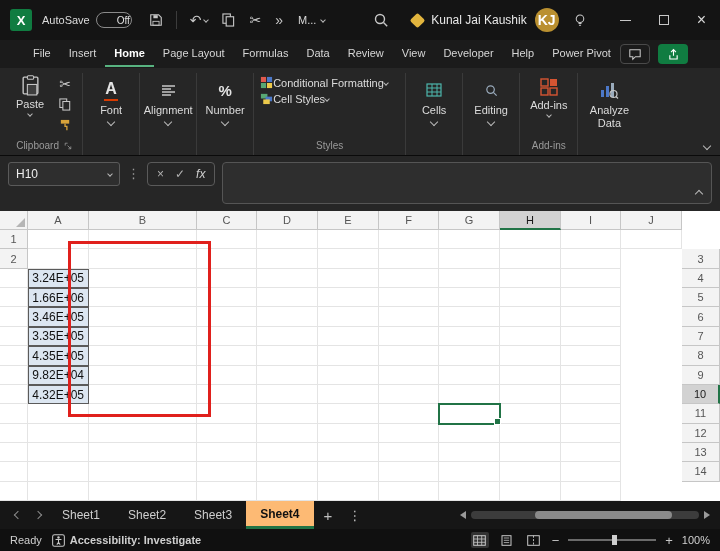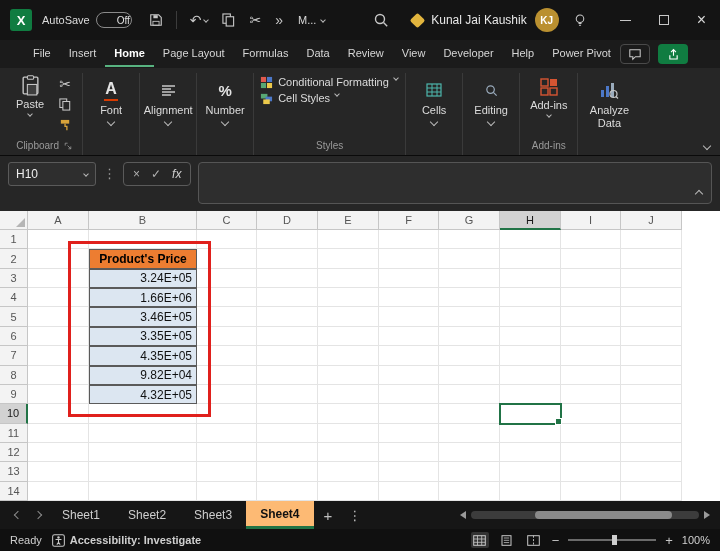--- a/index.html
+++ b/index.html
@@ -16,21 +16,21 @@
   .toggle-state { font-size:10px; color:#e0e0e0; }
   .tb-sep { width:1px; height:18px; background:#3c3c3c; margin:0 6px; }
   .glyph { font-size:14px; color:#c8c8c8; line-height:1; }
   .chev { width:6px; height:6px; border-right:1.4px solid currentColor; border-bottom:1.4px solid currentColor; display:inline-block; transform:rotate(45deg); color:#b8b8b8; }
   .chev.up { transform:rotate(-135deg); }
   .chev.tiny { width:4px; height:4px; }
   .more-cmd { display:flex; align-items:center; gap:5px; font-size:11px; color:#d8d8d8; margin:0 8px; }
   .user-cluster { display:flex; align-items:center; gap:8px; margin-left:auto; }
   .sync-dot { width:11px; height:11px; background:#E2B53E; transform:rotate(45deg); border-radius:2px; }
   .user-name { font-size:12px; color:#e8e8e8; white-space:nowrap; }
-  .avatar { width:24px; height:24px; border-radius:50%; background:#BA9030; color:#fff; font-size:10px; font-weight:bold; display:flex; align-items:center; justify-content:center; }
+  .avatar { width:24px; height:24px; border-radius:50%; background:#BA9030; color:#fff; font-size:14px; font-weight:bold; display:flex; align-items:center; justify-content:center; }
   .win-btns { display:flex; align-items:center; gap:28px; margin-left:26px; }
   .min-ico { width:11px; border-top:1.5px solid #c8c8c8; }
   .max-ico { width:10px; height:10px; border:1.3px solid #c8c8c8; }
   .close-ico { font-size:16px; color:#d8d8d8; line-height:1; }
 
   
   .menubar { height:28px; background:#1b1b1b; display:flex; align-items:center; font-size:11px; color:#d6d6d6; padding:0 24px; flex:none; }
   .mitem { padding:6px 9px; cursor:default; border-bottom:2px solid transparent; }
   .mitem.active { color:#fff; font-weight:bold; border-bottom:2px solid #58B380; }
   .menu-right { margin-left:auto; display:flex; align-items:center; gap:8px; padding-right:8px; }
@@ -43,27 +43,27 @@
   .rgroup-content { display:flex; gap:6px; }
   .rgroup-label { font-size:10px; color:#9a9a9a; text-align:center; display:flex; align-items:center; justify-content:center; gap:5px; padding-bottom:2px; }
   .bigbtn { display:flex; flex-direction:column; align-items:center; gap:2px; font-size:11px; padding:2px 4px; }
   .smallcol { display:flex; flex-direction:column; justify-content:flex-start; gap:4px; padding-top:2px; }
   .smallbtn { display:flex; align-items:center; justify-content:center; height:17px; width:22px; }
   .rcollapsed { width:57px; display:flex; flex-direction:column; align-items:center; justify-content:flex-start; gap:3px; border-right:1px solid #3a3a3a; padding-top:6px; font-size:11px; }
   .rc-icon { height:22px; display:flex; align-items:center; justify-content:center; }
   .font-a { font-size:16px; font-weight:bold; color:#e4e4e4; border-bottom:2px solid #D83B01; line-height:1.1; padding:0 1px; }
   .pct { font-size:15px; font-weight:bold; color:#e4e4e4; }
   .styles-rows { display:flex; flex-direction:column; gap:3px; padding-top:3px; }
-  .stylerow { display:flex; align-items:flex-start; gap:5px; font-size:11px; white-space:nowrap; }
+  .stylerow { display:flex; align-items:center; font-size:11px; white-space:nowrap; }
   .addins-group { align-items:center; }
   .ribbon-collapse { position:absolute; right:10px; bottom:6px; }
 
   
   .formulabar { height:55px; background:#262626; display:flex; align-items:flex-start; gap:7px; padding:6px 8px; flex:none; }
-  .namebox { width:88px; height:24px; background:#2e2e2e; border:1px solid #5a5a5a; border-radius:3px; color:#eee; font-size:12px; display:flex; align-items:center; padding:0 7px; gap:6px; }
+  .namebox { width:112px; height:24px; background:#2e2e2e; border:1px solid #5a5a5a; border-radius:3px; color:#eee; font-size:12px; display:flex; align-items:center; padding:0 7px; gap:6px; }
   .namebox .chev { margin-left:auto; }
   .fb-dots { color:#9a9a9a; font-size:13px; padding-top:4px; }
   .fxgroup { height:24px; border:1px solid #5a5a5a; border-radius:4px; display:flex; align-items:center; gap:11px; padding:0 9px; color:#b0b0b0; font-size:12px; }
   .fx-label { font-style:italic; font-family:Liberation Sans, sans-serif; color:#d0d0d0; }
   .finput { flex:1; height:42px; background:#2e2e2e; border:1px solid #555; border-radius:4px; position:relative; color:#eee; font-size:12px; padding:3px 6px; }
   .finput .chev { position:absolute; right:9px; bottom:6px; }
 
   
   .gridwrap { flex:1; background:#fff; position:relative; overflow:hidden; }
   #grid { position:absolute; inset:0; display:grid; grid-template-columns:28px 61px 108px 60px 61px 61px 60px 61px 61px 60px 61px 1fr; grid-template-rows:19px repeat(14, 19.36px); }
@@ -369,21 +369,20 @@
       <div class="cell"></div>
       <div class="cell"></div>
       <div class="cell"></div>
       <div class="cell"></div>
       <div class="cell"></div>
       <div class="cell"></div>
       <div class="cell"></div>
       <div class="filler"></div>
       <div class="rh">2</div>
       <div class="cell"></div>
-      <div class="cell tblhead">Product's Price</div>
       <div class="cell"></div>
       <div class="cell"></div>
       <div class="cell"></div>
       <div class="cell"></div>
       <div class="cell"></div>
       <div class="cell"></div>
       <div class="cell"></div>
       <div class="cell"></div>
       <div class="filler"></div>
       <div class="rh">3</div>

